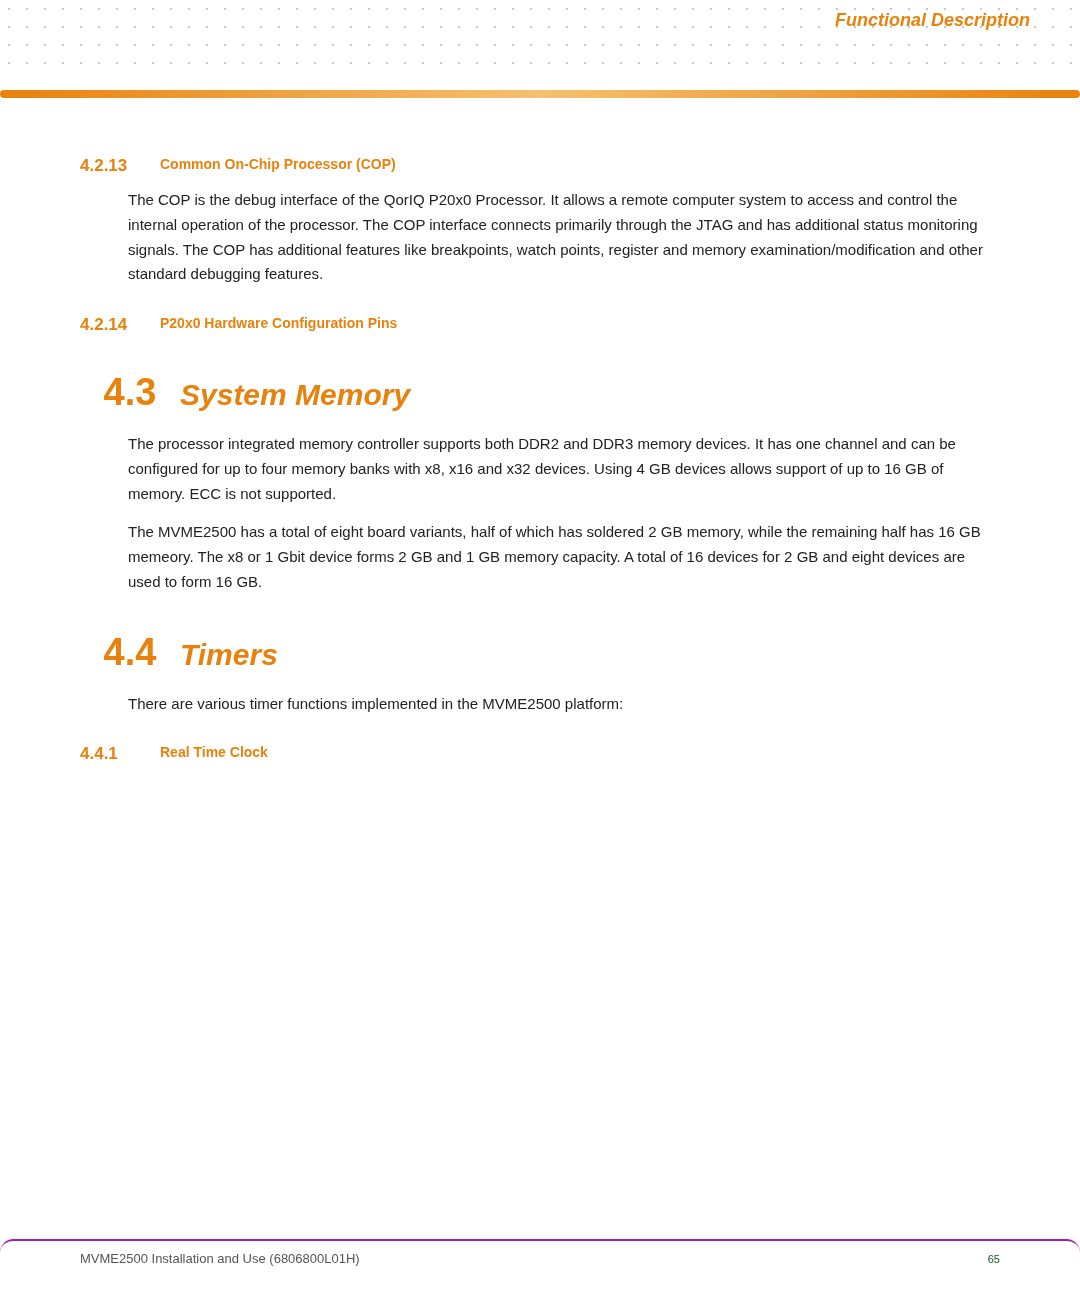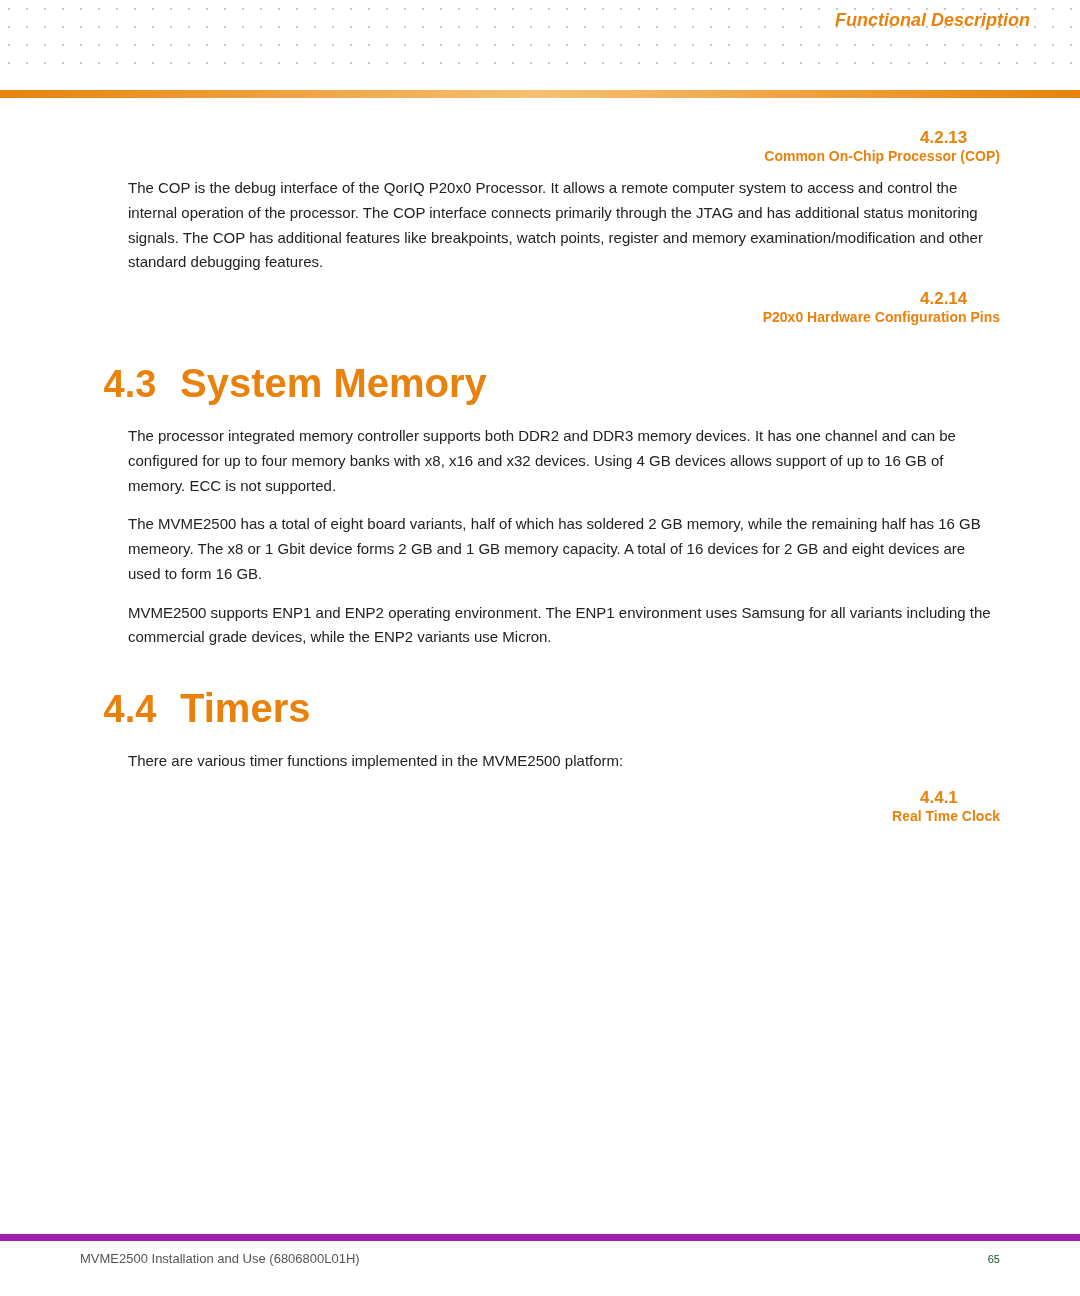--- a/index.html
+++ b/index.html
@@ -1,18 +1,19 @@
 <!DOCTYPE html>
 <html><head>
   <meta charset="utf-8">
   <style>
     * {
       margin: 0;
       padding: 0;
       box-sizing: border-box;
+      border-radius: 20px;
     }
 
     body {
       width: 1080px;
       min-height: 1296px;
       background: #ffffff;
       font-family: 'Arial', sans-serif;
       position: relative;
       overflow: hidden;
     }
@@ -57,23 +58,23 @@
       margin-bottom: 0;
     }
 
     
     .content {
       padding: 30px 80px 60px 80px;
     }
 
     .section-h3 {
       display: flex;
-      align-items: flex-end;
+      align-items: flex-start;
+      margin-top: 28px;
       margin-bottom: 12px;
-      flex-direction: column;
     }
 
     .section-h3 .section-num {
       font-size: 17px;
       font-weight: bold;
       color: #e8820c;
       min-width: 80px;
     }
 
     .section-h3 .section-label {
@@ -92,42 +93,43 @@
     }
 
     .section-big .section-num {
       font-size: 38px;
       font-weight: bold;
       color: #e8820c;
       min-width: 100px;
     }
 
     .section-big .section-label {
-      font-size: 40px;
+      font-size: 30px;
       font-weight: bold;
       color: #e8820c;
+      font-style: italic;
     }
 
     
     .body-text {
       font-size: 15px;
       line-height: 1.65;
       color: #222222;
       margin-left: 48px;
       margin-bottom: 14px;
       text-align: left;
     }
 
     
     .footer {
       position: absolute;
       bottom: 30px;
       left: 0;
       width: 100%;
-      border-top: 7px solid #a21caf;
+      border-top: 2px solid #a21caf;
       padding: 10px 80px 0 80px;
       display: flex;
       justify-content: space-between;
       align-items: center;
     }
 
     .footer-left {
       font-size: 13px;
       color: #555555;
     }
@@ -161,21 +163,20 @@
     <span class="section-num">4.2.14</span>
     <span class="section-label">P20x0 Hardware Configuration Pins</span>
   </div>
 
   <div class="section-big">
     <span class="section-num">4.3</span>
     <span class="section-label">System Memory</span>
   </div>
   <p class="body-text">The processor integrated memory controller supports both DDR2 and DDR3 memory devices. It has one channel and can be configured for up to four memory banks with x8, x16 and x32 devices. Using 4 GB devices allows support of up to 16 GB of memory. ECC is not supported.</p>
   <p class="body-text">The MVME2500 has a total of eight board variants, half of which has soldered 2 GB memory, while the remaining half has 16 GB memeory. The x8 or 1 Gbit device forms 2 GB and 1 GB memory capacity. A total of 16 devices for 2 GB and eight devices are used to form 16 GB.</p>
-  <p class="body-text">MVME2500 supports ENP1 and ENP2 operating environment. The ENP1 environment uses Samsung  for all variants including the commercial grade devices, while the ENP2 variants use Micron.</p>
 
   <div class="section-big">
     <span class="section-num">4.4</span>
     <span class="section-label">Timers</span>
   </div>
   <p class="body-text">There are various timer functions implemented in the MVME2500 platform:</p>
 
   <div class="section-h3">
     <span class="section-num">4.4.1</span>
     <span class="section-label">Real Time Clock</span>

